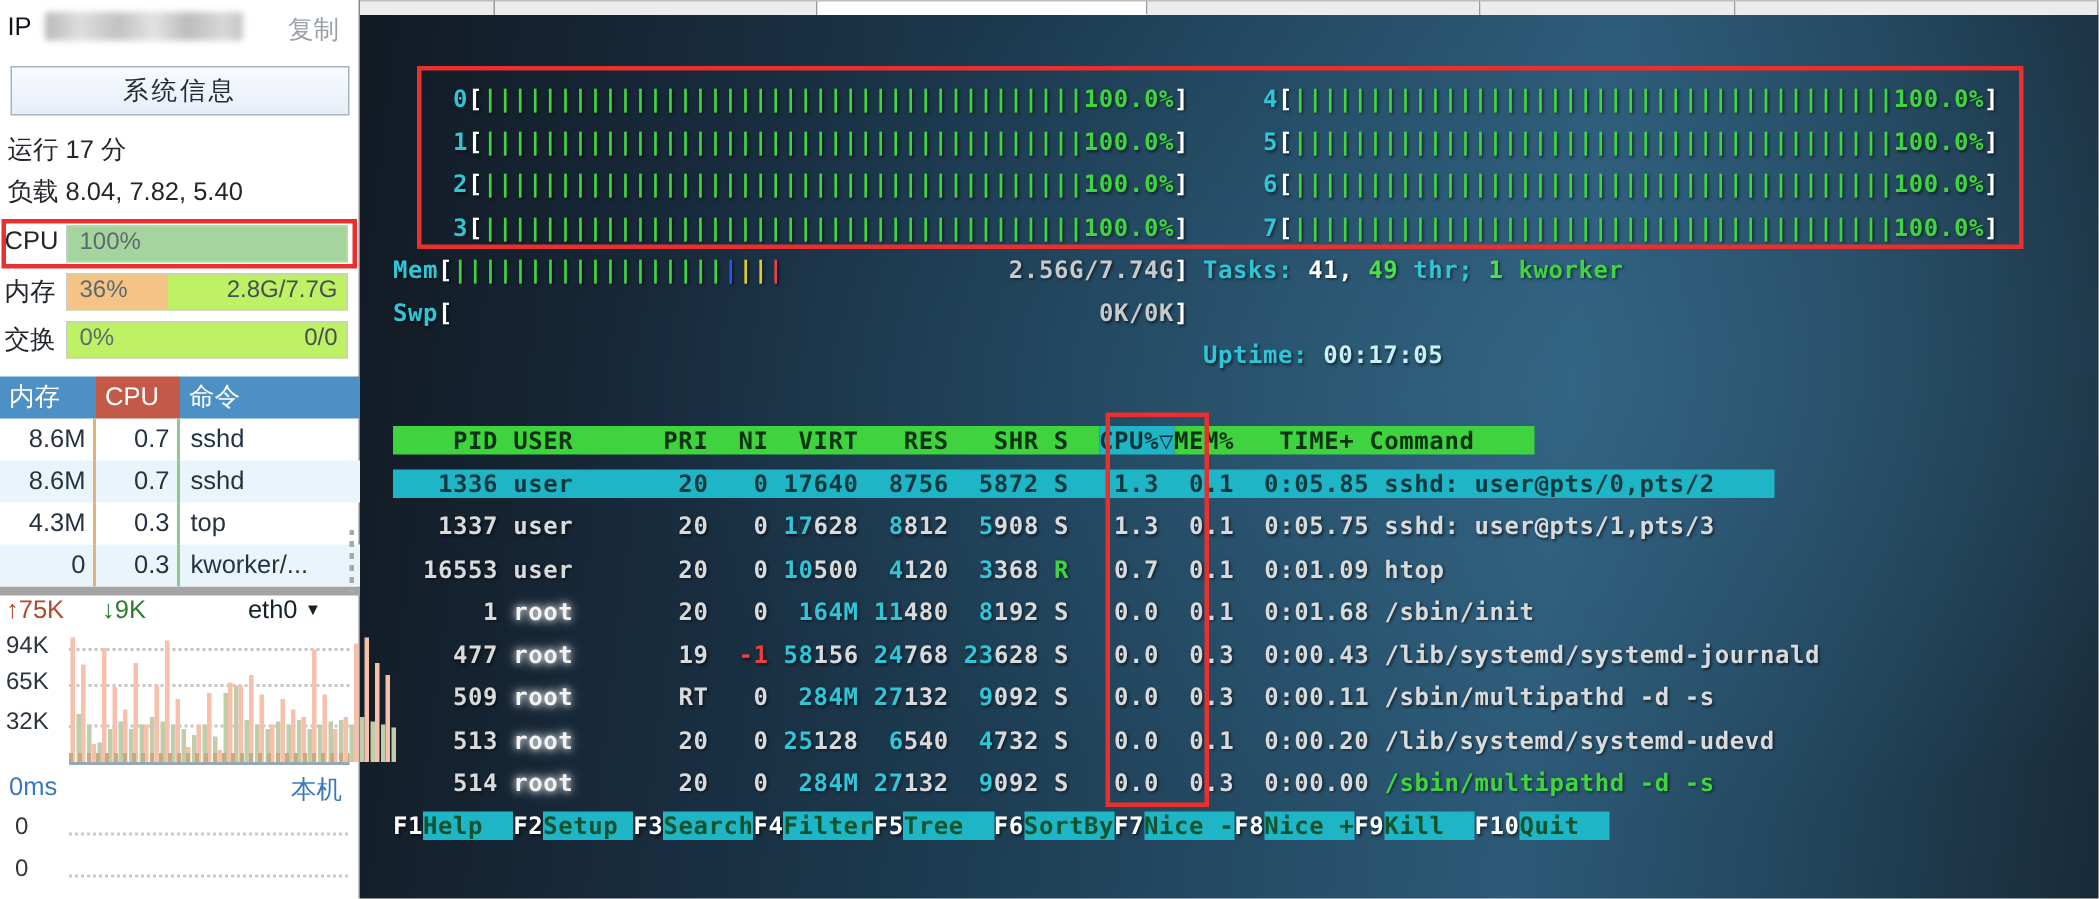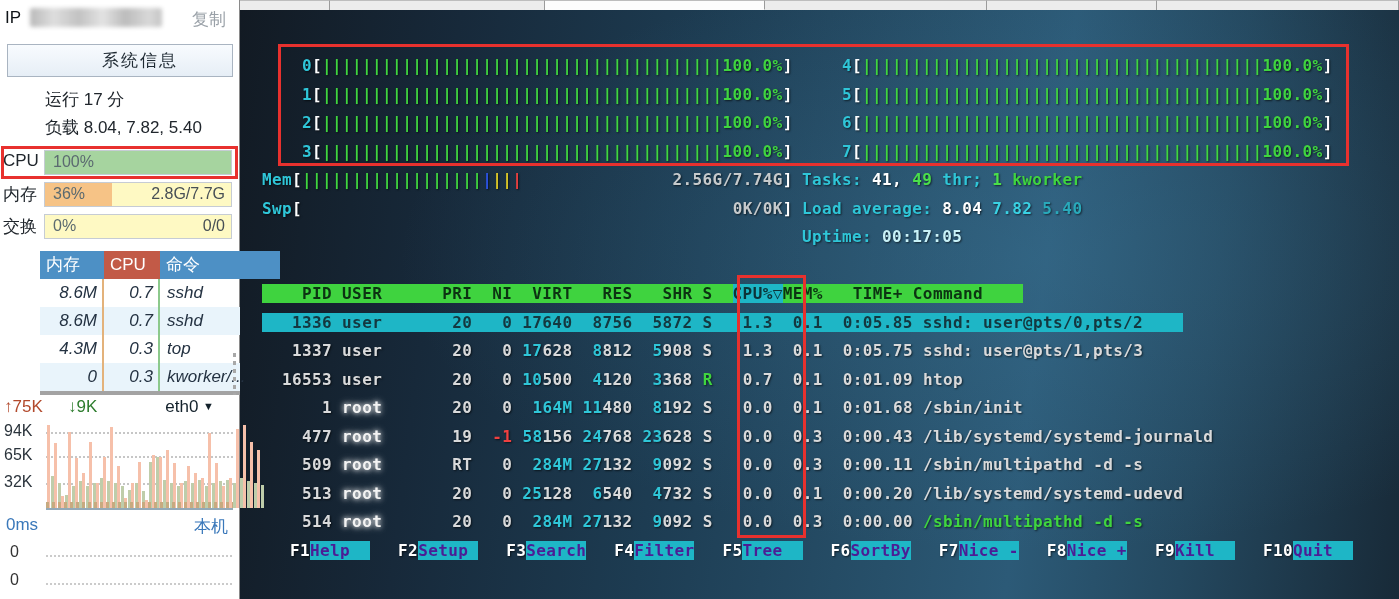--- a/index.html
+++ b/index.html
@@ -2,57 +2,57 @@
 <html><head>
 <meta charset="utf-8">
 <style>
   * { margin:0; padding:0; box-sizing:border-box; }
   html,body { width:1399px; height:599px; overflow:hidden; background:#fff;
               font-family:"Liberation Sans", sans-serif; }
 
   
   #left-panel { position:absolute; left:0; top:0; width:240px; height:599px;
                 background:#fff; border-right:1px solid #8a8a8a; z-index:2; }
-  .lp-abs { position:absolute;padding-left:40px; }
+  .lp-abs { position:absolute; }
   #ip-row { left:0; top:6px; width:240px; height:24px; }
   #ip-label { position:absolute; left:5px; top:2px; font-size:17px; color:#101418; }
   #ip-blob { position:absolute; left:30px; top:2px; width:132px; height:19px; border-radius:2px;
              background:linear-gradient(90deg,#b9b9b9,#dedede 18%,#c2c2c2 37%,#e3e3e3 55%,#bcbcbc 72%,#d8d8d8 90%,#c5c5c5);
              filter:blur(2px); }
   #copy-btn { position:absolute; right:14px; top:2px; font-size:17px; color:#9aa1a8; cursor:pointer; }
   #sysinfo-btn { left:7px; top:44px; width:226px; height:33px; display:flex; align-items:center; justify-content:center;
                  background:linear-gradient(#f8fbfe,#e6eef6); border:1px solid #a9b4c1; font-size:17px;
                  color:#1f2a33; letter-spacing:2px; cursor:pointer; }
   .info-line { left:5px; width:230px; height:24px; font-size:17px; color:#20262c; }
   #uptime-line { top:88px; } #load-line { top:116px; }
   .meter-row { left:0; width:240px; height:27px; }
   #cpu-row { top:149px; } #mem-row { top:181px; } #swap-row { top:213px; }
   .meter-label { position:absolute; left:3px; top:2px; font-size:17px; color:#20262c; }
-  .meter-bar { position:absolute; left:44px; top:1px; width:188px; height:25px; background:#fef9c3;
+  .meter-bar { position:absolute; left:44px; top:1px; width:188px; height:25px; background:#bef264;
                border:1px solid #c6ccd4; }
   .meter-fill { position:absolute; left:0; top:0; bottom:0; }
   #cpu-fill { width:100%; background:#a6d49f; }
   #mem-fill { width:36%; background:#f6c386; }
   .meter-val { position:absolute; left:8px; top:2px; font-size:16px; color:#5b6a70; }
   .meter-detail { position:absolute; right:6px; top:2px; font-size:16px; color:#474f56; }
 
   #mini-table { left:0; top:251px; width:240px; }
   .mt-grid { display:grid; grid-template-columns:64px 56px 120px; }
   #mt-header .mt-cell { height:28px; line-height:28px; color:#fff; font-size:17px; padding-left:6px; }
   #mt-header .mt-cell:nth-child(1){ background:#4d90c5; }
   #mt-header .mt-cell:nth-child(2){ background:#c25a47; }
   #mt-header .mt-cell:nth-child(3){ background:#4d90c5; }
   .mt-row { height:28px; font-size:17px; color:#243242; }
   .mt-row:nth-child(even){ background:#e9f4fb; }
   .mt-row .mt-cell { line-height:28px; }
   .mt-num { text-align:right; padding-right:5px; }
   .mt-row .mt-mem { border-right:2px solid #e3b27b; }
   .mt-row .mt-cpu { border-right:2px solid #8cc98c; }
   .mt-cmd { padding-left:7px; }
-  #mt-body { border-bottom:4px solid #a3a3a3;font-style:italic; }
+  #mt-body { border-bottom:6px solid #a3a3a3; }
 
   #net-row { left:0; top:397px; width:232px; height:24px; font-size:17px; }
   #net-up { position:absolute; left:4px; color:#b2492c; }
   #net-down { position:absolute; left:68px; color:#2e7d2e; }
   #net-iface { position:absolute; right:18px; color:#13212b; cursor:pointer; }
   #net-iface .caret { font-size:11px; vertical-align:2px; }
 
   #net-chart { position:absolute; left:46px; top:424px; width:187px; height:86px; background:#fff;
                border-bottom:2px solid #93a9b8; }
   .grid-line { position:absolute; left:0; right:0; border-top:2px dotted #c6c6c6; }
@@ -95,22 +95,22 @@
   .rd { color:#ef4040; }
   .bl { color:#2c54e8; }
   .y  { color:#e0cb26; }
   .lc { color:#c9f2f8; }
   .cbb { color:#3ad2e4; }
   .cb2 { color:#29a9ba; }
   .sh { color:#f3f3f3; text-shadow:0 0 5px rgba(255,255,255,0.95), 0 0 9px rgba(255,255,255,0.65);text-align:center; }
   .sel { background:#1eb6c6; color:#143840; text-shadow:none; }
   .hdr { background:#3fd33f; color:#0c3312; text-shadow:none; }
   .hdrsort { background:#1eb6c6; color:#0c3338; text-shadow:none; }
-  .fk { color:#ffffff;margin-left:28px; }
-  .fkb { background:#1eb6c6; color:#4c1d95; text-shadow:none; cursor:pointer; }
+  .fk { color:#ffffff; }
+  .fkb { background:#1eb6c6; color:#14532d; text-shadow:none; cursor:pointer; }
 
   
   .anno-box { position:absolute; border:3px solid #e8312e; z-index:50; pointer-events:none; }
 </style>
 </head>
 <body>
 
 <div id="left-panel">
   <div id="ip-row" class="lp-abs">
     <span id="ip-label">IP</span>
@@ -348,21 +348,20 @@
       <div class="tline" style="left: 62px; top: 70.5px;"><span class="c">1</span><span class="wb">[</span><span class="g">||||||||||||||||||||||||||||||||||||||||</span><span class="g">100.0%</span><span class="wb">]</span></div>
       <div class="tline" style="left: 62px; top: 99px;"><span class="c">2</span><span class="wb">[</span><span class="g">||||||||||||||||||||||||||||||||||||||||</span><span class="g">100.0%</span><span class="wb">]</span></div>
       <div class="tline" style="left: 62px; top: 127.5px;"><span class="c">3</span><span class="wb">[</span><span class="g">||||||||||||||||||||||||||||||||||||||||</span><span class="g">100.0%</span><span class="wb">]</span></div>
       <div class="tline" style="left: 602px; top: 42px;"><span class="c">4</span><span class="wb">[</span><span class="g">||||||||||||||||||||||||||||||||||||||||</span><span class="g">100.0%</span><span class="wb">]</span></div>
       <div class="tline" style="left: 602px; top: 70.5px;"><span class="c">5</span><span class="wb">[</span><span class="g">||||||||||||||||||||||||||||||||||||||||</span><span class="g">100.0%</span><span class="wb">]</span></div>
       <div class="tline" style="left: 602px; top: 99px;"><span class="c">6</span><span class="wb">[</span><span class="g">||||||||||||||||||||||||||||||||||||||||</span><span class="g">100.0%</span><span class="wb">]</span></div>
       <div class="tline" style="left: 602px; top: 127.5px;"><span class="c">7</span><span class="wb">[</span><span class="g">||||||||||||||||||||||||||||||||||||||||</span><span class="g">100.0%</span><span class="wb">]</span></div>
       <div class="tline" style="left: 22px; top: 156px;"><span class="c">Mem</span><span class="wb">[</span><span class="g">||||||||||||||||||</span><span class="bl">|</span><span class="y">||</span><span class="rd">|</span><span class="w">               </span><span class="gray">2.56G/7.74G</span><span class="wb">]</span></div>
       <div class="tline" style="left: 22px; top: 184.5px;"><span class="c">Swp</span><span class="wb">[</span><span class="w">                                           </span><span class="gray">0K/0K</span><span class="wb">]</span></div>
       <div class="tline" style="left: 562px; top: 156px;"><span class="c">Tasks: </span><span class="wb">41, </span><span class="gb">49 </span><span class="c">thr; </span><span class="gb">1 </span><span class="g">kworker</span></div>
-      <div class="tline" style="left: 562px; top: 184.5px;"><span class="c">Load average: </span><span class="wb">8.04 </span><span class="cbb">7.82 </span><span class="cb2">5.40</span></div>
       <div class="tline" style="left: 562px; top: 213px;"><span class="c">Uptime: </span><span class="lc">00:17:05</span></div>
       <div class="tline" style="left: 22px; top: 270px;"><span class="hdr">    PID USER      PRI  NI  VIRT   RES   SHR S  </span><span class="hdrsort">CPU%▽</span><span class="hdr">MEM%   TIME+ Command    </span></div>
       <div class="tline" style="left: 22px; top: 298.5px;"><span class="sel">   1336 user       20   0 17640  8756  5872 S   1.3  0.1  0:05.85 sshd: user@pts/0,pts/2    </span></div>
       <div class="tline" style="left: 22px; top: 327px;"><span class="w">   1337 user       20   0 </span><span class="c">17</span><span class="w">628</span><span class="w">  </span><span class="c">8</span><span class="w">812</span><span class="w">  </span><span class="c">5</span><span class="w">908</span><span class="w"> S   1.3  0.1  0:05.75 sshd: user@pts/1,pts/3</span></div>
       <div class="tline" style="left: 22px; top: 355.5px;"><span class="w">  16553 user       20   0 </span><span class="c">10</span><span class="w">500</span><span class="w">  </span><span class="c">4</span><span class="w">120</span><span class="w">  </span><span class="c">3</span><span class="w">368</span><span class="w"> </span><span class="g">R</span><span class="w">   0.7  0.1  0:01.09 htop</span></div>
       <div class="tline" style="left: 22px; top: 384px;"><span class="w">      1 </span><span class="sh">root</span><span class="w">       20   0 </span><span class="w"> </span><span class="c">164M</span><span class="w"> </span><span class="c">11</span><span class="w">480</span><span class="w">  </span><span class="c">8</span><span class="w">192</span><span class="w"> S   0.0  0.1  0:01.68 /sbin/init</span></div>
       <div class="tline" style="left: 22px; top: 412.5px;"><span class="w">    477 </span><span class="sh">root</span><span class="w">       19  </span><span class="rd">-1</span><span class="w"> </span><span class="c">58</span><span class="w">156</span><span class="w"> </span><span class="c">24</span><span class="w">768</span><span class="w"> </span><span class="c">23</span><span class="w">628</span><span class="w"> S   0.0  0.3  0:00.43 /lib/systemd/systemd-journald</span></div>
       <div class="tline" style="left: 22px; top: 441px;"><span class="w">    509 </span><span class="sh">root</span><span class="w">       RT   0 </span><span class="w"> </span><span class="c">284M</span><span class="w"> </span><span class="c">27</span><span class="w">132</span><span class="w">  </span><span class="c">9</span><span class="w">092</span><span class="w"> S   0.0  0.3  0:00.11 /sbin/multipathd -d -s</span></div>
       <div class="tline" style="left: 22px; top: 469.5px;"><span class="w">    513 </span><span class="sh">root</span><span class="w">       20   0 </span><span class="c">25</span><span class="w">128</span><span class="w">  </span><span class="c">6</span><span class="w">540</span><span class="w">  </span><span class="c">4</span><span class="w">732</span><span class="w"> S   0.0  0.1  0:00.20 /lib/systemd/systemd-udevd</span></div>
       <div class="tline" style="left: 22px; top: 498px;"><span class="w">    514 </span><span class="sh">root</span><span class="w">       20   0 </span><span class="w"> </span><span class="c">284M</span><span class="w"> </span><span class="c">27</span><span class="w">132</span><span class="w">  </span><span class="c">9</span><span class="w">092</span><span class="w"> S   0.0  0.3  0:00.00 </span><span class="g">/sbin/multipathd -d -s</span></div>

